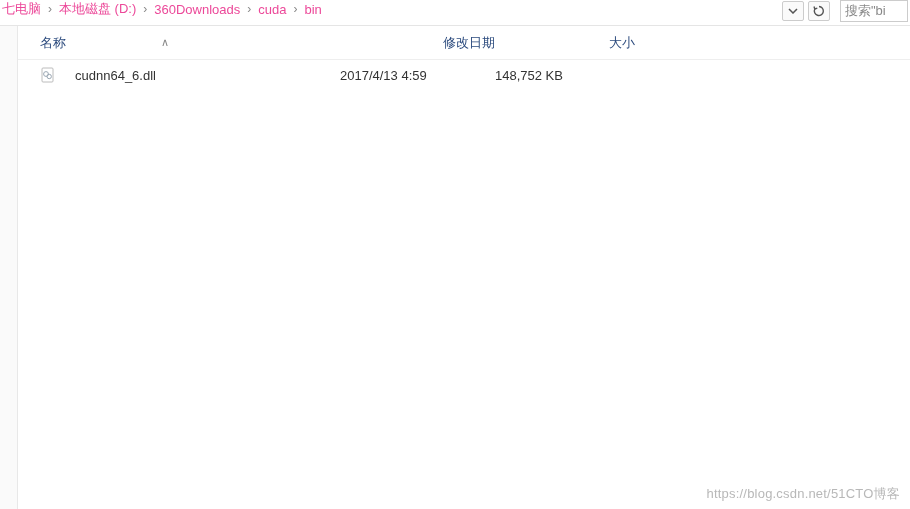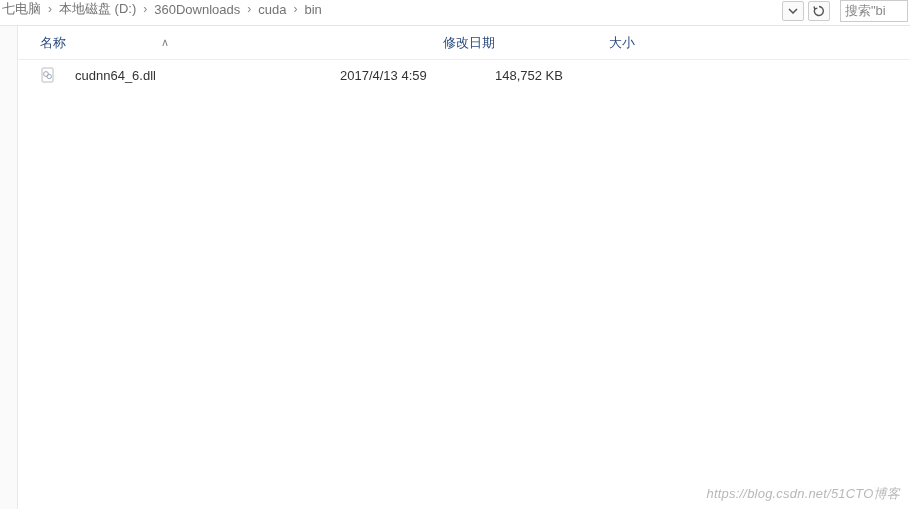--- a/index.html
+++ b/index.html
@@ -1,37 +1,37 @@
 <!DOCTYPE html>
 <html><head>
   <meta charset="utf-8">
   <style>
     * { margin: 0; padding: 0; box-sizing: border-box; font-family: "Microsoft YaHei", "Segoe UI", Tahoma, sans-serif; }
     body { width: 910px; height: 509px; background: #fff; overflow: hidden; font-size: 13px; color: #333; position: relative; }
     .address-bar { height: 26px; display: flex; align-items: flex-start; border-bottom: 1px solid #e5e5e5; padding: 0 0 6px 0; }
     .breadcrumb { flex: 1; display: flex; align-items: center; padding-left: 0; overflow: hidden; white-space: nowrap; }
-    .crumb { color: #737373; padding: 0 2px; }
+    .crumb { color: #ec4899; padding: 0 2px; }
     .chev { color: #888; padding: 0 5px; font-size: 12px; }
     .addr-controls { display: flex; align-items: center; gap: 4px; padding-right: 2px; }
     .dropdown-btn, .refresh-btn { width: 22px; height: 20px; display: flex; align-items: center; justify-content: center; border: 1px solid #ccc; border-radius: 2px; background: #fafafa; cursor: pointer; }
     .dropdown-btn svg, .refresh-btn svg { display:block; }
     .search-box { width: 68px; height: 22px; border: 1px solid #ccc; margin-left: 6px; padding: 0 4px; display: flex; align-items: center; color: #888; overflow: hidden; }
     .main { display: flex; height: calc(509px - 26px); }
     .sidebar { width: 18px; border-right: 1px solid #e8e8e8; background: #fafafa; }
     .content { flex: 1; position: relative; }
     .columns-header { display: flex; height: 34px; align-items: center; border-bottom: 1px solid #eee; padding-left: 22px; color: #2b4a7d; font-size: 13px; text-align: right; }
     .col-name { width: 300px; display: flex; align-items: center; }
     .col-date { width: 155px; }
     .col-type { width: 145px; }
     .col-size { width: 140px; }
     .sort-ind { margin-left: 95px; color: #888; font-size: 11px; }
     .file-row { display: flex; height: 30px; align-items: center; padding-left: 22px; font-size: 13px; color: #333; }
     .file-row .col-name { display: flex; align-items: center; gap: 19px; }
     .file-icon { width: 16px; height: 16px; display: inline-flex; align-items: center; justify-content: center; }
-    .watermark { position: absolute; right: 10px; bottom: 6px; color: #b8b8b8; font-size: 13px; font-family: Arial, sans-serif; letter-spacing: 0.2px; font-style: italic; }
+    .watermark { position: absolute; right: 10px; bottom: 6px; color: #b8b8b8; font-size: 13px; font-family: Arial, sans-serif; letter-spacing: 0.2px; }
   </style>
 </head>
 <body>
 
 <div class="address-bar">
   <div class="breadcrumb">
     <span class="crumb">七电脑</span>
     <span class="chev">›</span>
     <span class="crumb">本地磁盘 (D:)</span>
     <span class="chev">›</span>

